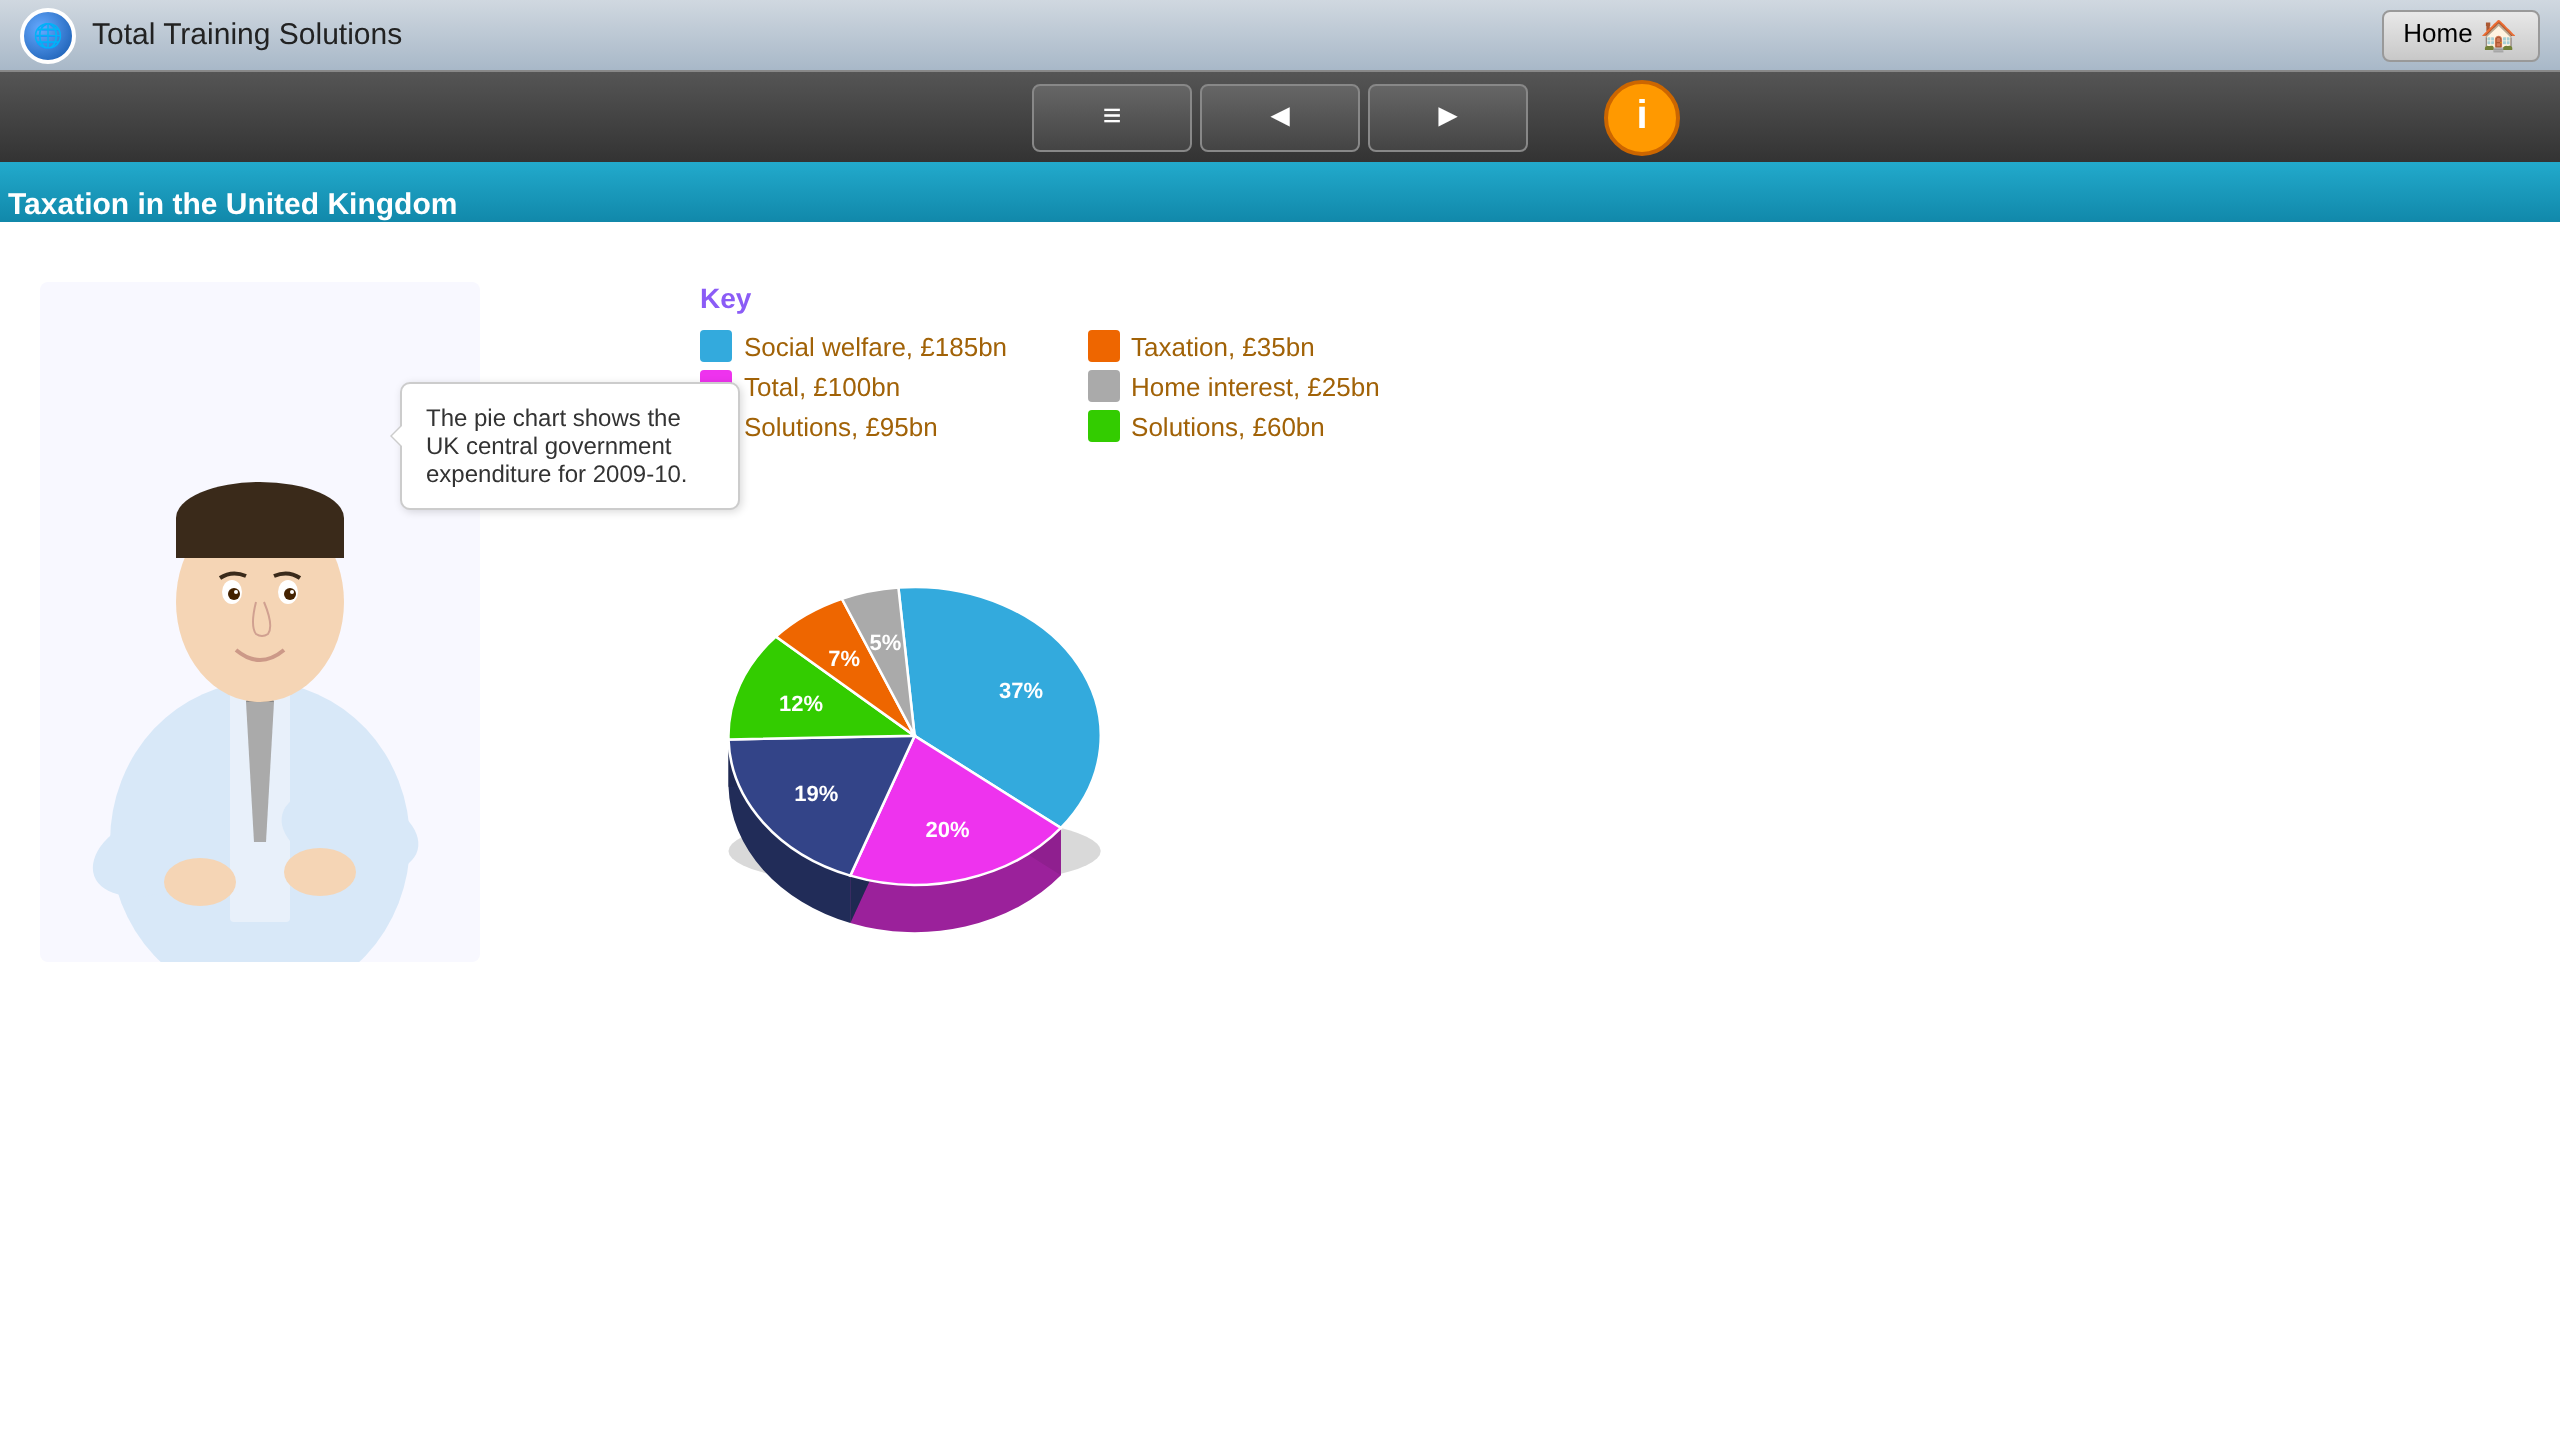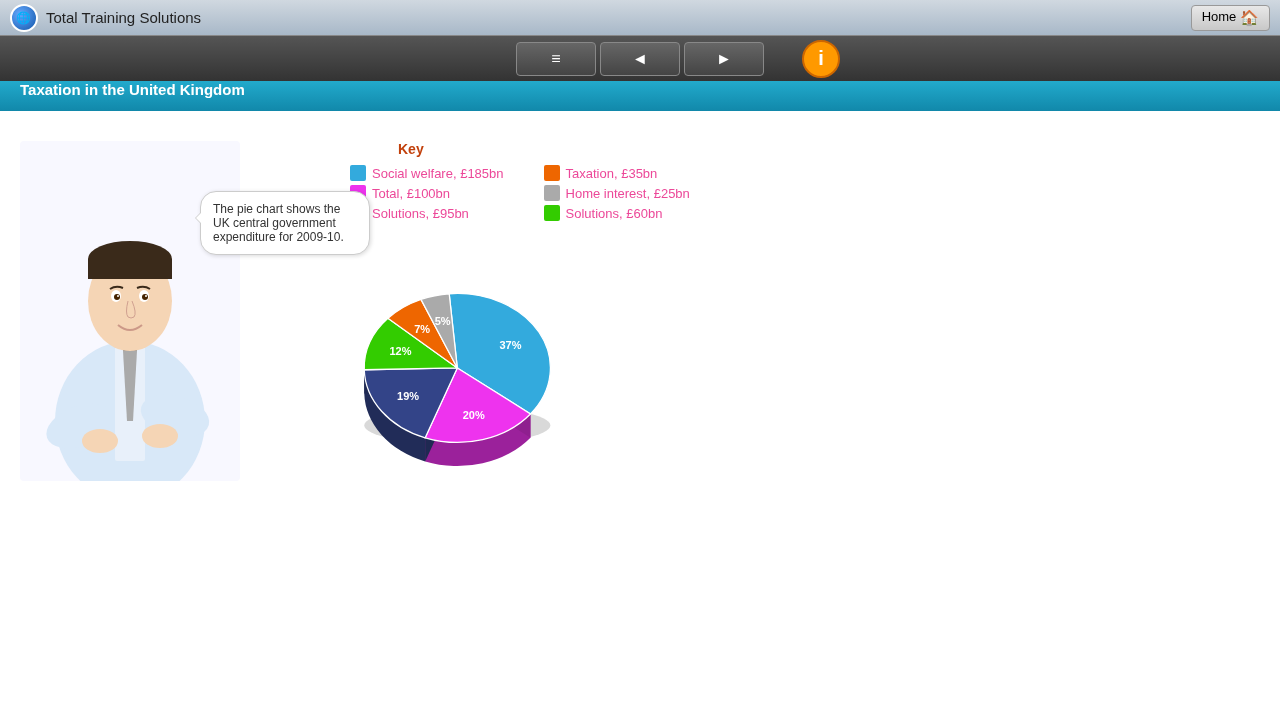--- a/index.html
+++ b/index.html
@@ -69,22 +69,22 @@
       font-size: 20px; font-weight: bold; color: white; cursor: pointer;
       border: 2px solid #c60;
     }
 
     
     #title-bar {
       width: 100%;
       height: 30px;
       background: linear-gradient(to bottom, #22aacc, #1188aa);
       display: flex;
-      align-items: flex-start;
-      padding-left: 20px;
+      align-items: flex-end;
+      padding-left: 4px;
     }
     #page-title {
       color: white; font-size: 15px; font-weight: bold;
     }
 
     
     #main-content {
       width: 100%;
       height: calc(720px - 36px - 45px - 30px);
       background: white;
@@ -107,21 +107,21 @@
     }
 
     
     #speech-bubble {
       position: absolute;
       top: 50px;
       left: 180px;
       width: 170px;
       background: white;
       border: 1px solid #ccc;
-      border-radius: 16px;
+      border-radius: 5px;
       padding: 10px 12px;
       font-size: 12px;
       color: #333;
       box-shadow: 1px 1px 4px rgba(0,0,0,0.15);
       z-index: 10;
     }
     #speech-bubble::before {
       content: '';
       position: absolute;
       left: -12px; top: 20px;
@@ -149,27 +149,26 @@
     
     #legend {
       display: grid;
       grid-template-columns: 1fr 1fr;
       gap: 4px 40px;
       margin-bottom: 20px;
       margin-left: 10px;
     }
     #legend-title {
       grid-column: 1 / -1;
-      font-size: 14px; font-weight: bold; color: #c2410c;
+      font-size: 14px; font-weight: bold; color: #8b5cf6;
       margin-bottom: 4px;
-      margin-left: 48px;
     }
     .legend-item {
       display: flex; align-items: center; gap: 6px;
-      font-size: 13px; color: #ec4899;
+      font-size: 13px; color: #a16207;
     }
     .legend-swatch {
       width: 16px; height: 16px; border-radius: 2px; flex-shrink: 0;
     }
 
     
     #pie-container {
       position: relative;
       width: 260px;
       height: 200px;

